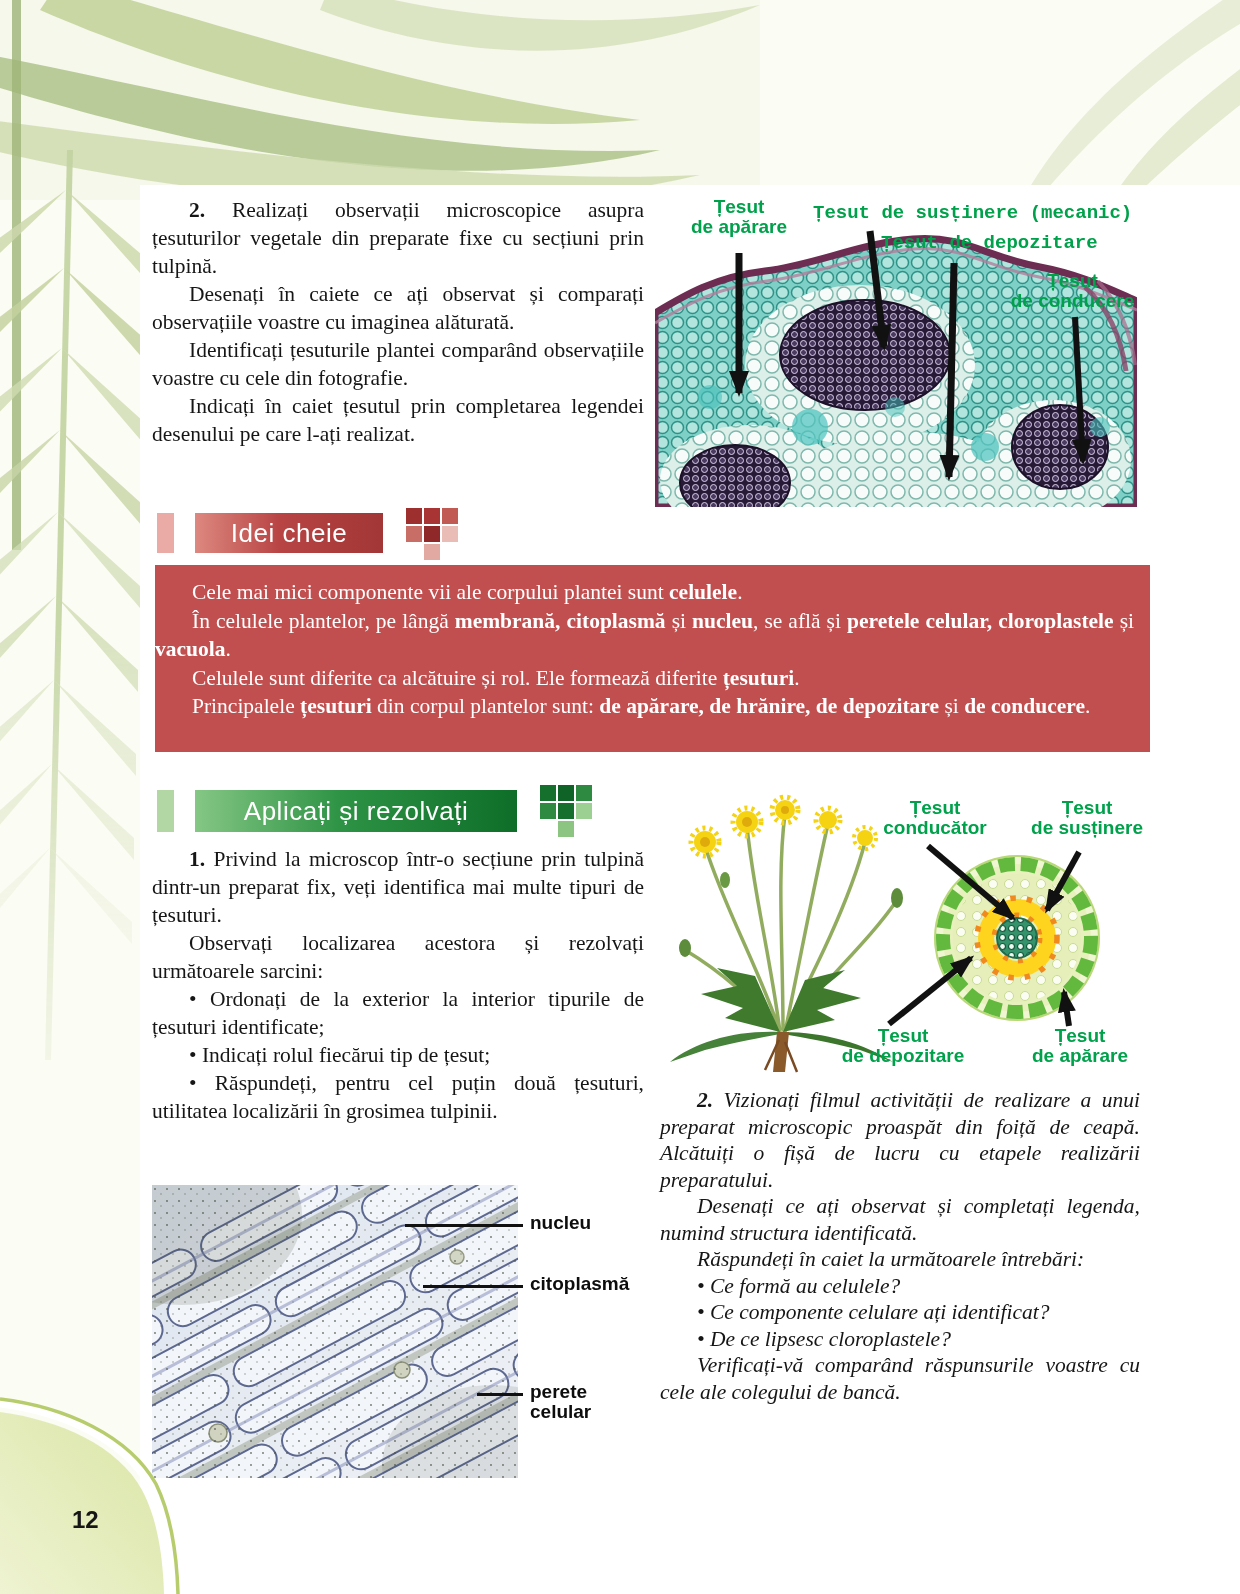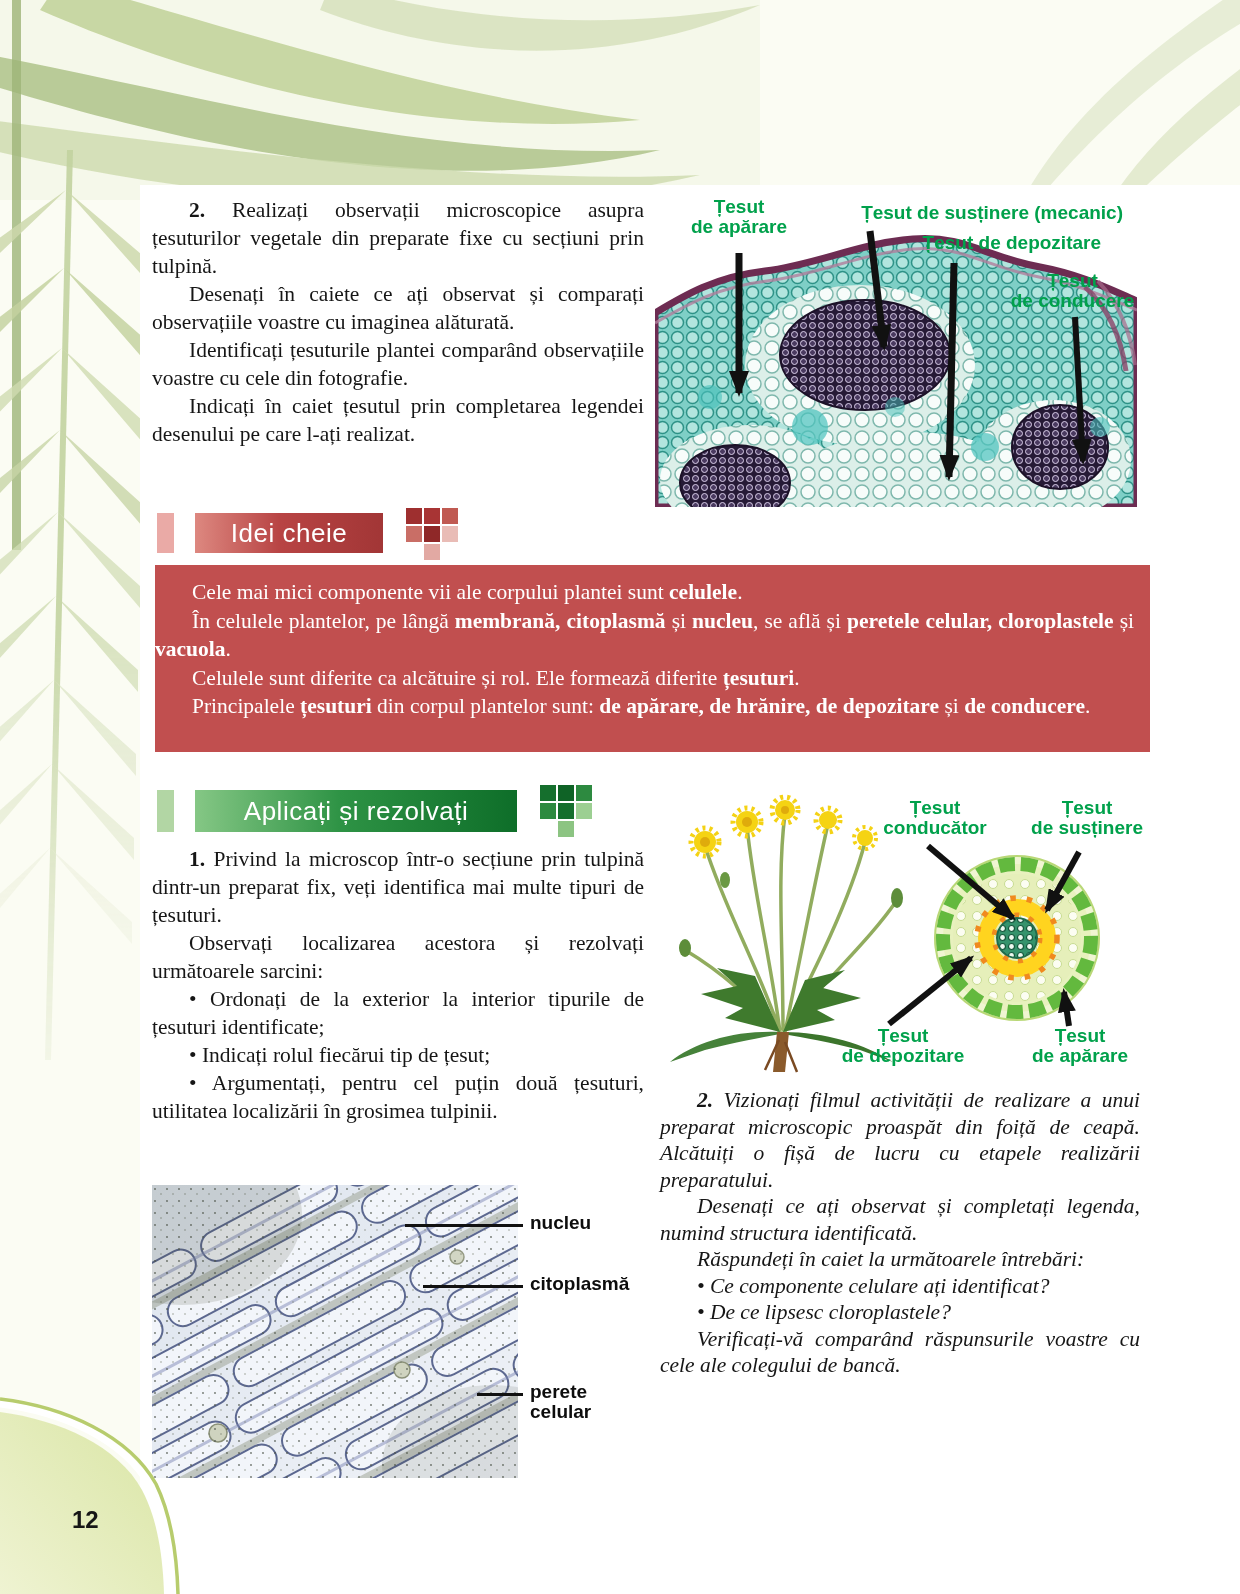--- a/index.html
+++ b/index.html
@@ -43,21 +43,21 @@
   
   .fig{position:absolute;}
   .fig-stem{left:655px;top:195px;width:482px;height:312px;}
   .fig-dandelion{left:665px;top:780px;width:472px;height:298px;}
   .fig-onion{left:152px;top:1185px;width:500px;height:293px;}
   .fig svg{position:absolute;left:0;top:0;}
   .tissue-label{
     position:absolute;color:#00a14b;font-family:"Liberation Sans",sans-serif;
     font-weight:bold;font-size:19px;line-height:20px;text-align:center;white-space:nowrap;
   }
-  .tissue-label.ta-l{text-align:right;}
+  .tissue-label.ta-l{text-align:left;font-family:Liberation Mono, monospace;}
   .onion-label{
     position:absolute;color:#0d0d0d;font-family:"Liberation Sans",sans-serif;
     font-weight:bold;font-size:19px;line-height:20px;white-space:nowrap;
   }
   .leader-line{position:absolute;height:3px;background:#111;}
 </style>
 </head>
 <body>
 
 <svg class="fern" width="1240" height="1140" viewBox="0 0 1240 1140">
@@ -192,21 +192,21 @@
       <i style="left:38px;top:13px;background:#9ccf92;"></i>
     <i style="left:20px;top:31px;background:#8cc482;"></i>
   </div>
 </div>
 
 <div class="col-text sec-aplicati-text">
   <p><b>1. </b><span>Privind la microscop într-o secțiune prin tulpină dintr-un preparat fix, veți identifica mai multe tipuri de țesuturi.</span></p>
   <p><span>Observați localizarea acestora și rezolvați următoarele sarcini:</span></p>
   <p><span>• Ordonați de la exterior la interior tipurile de țesuturi identificate;</span></p>
   <p><span>• Indicați rolul fiecărui tip de țesut;</span></p>
-  <p><span>• Argumentați, pentru cel puțin două țesuturi, utilitatea localizării în grosimea tulpinii.</span></p>
+  <p><span>• Răspundeți, pentru cel puțin două țesuturi, utilitatea localizării în grosimea tulpinii.</span></p>
 </div>
 
 <div class="fig fig-dandelion">
   <svg width="472" height="298" viewBox="0 0 472 298">
     <defs>
       <pattern id="patWdots" width="16" height="16" patternUnits="userSpaceOnUse">
         <rect width="16" height="16" fill="#e6efba"></rect>
         <circle cx="8" cy="8" r="4.5" fill="#fcfdf2" stroke="#c8dc92" stroke-width="1"></circle>
       </pattern>
       <pattern id="patTdots" width="9" height="9" patternUnits="userSpaceOnUse">
@@ -279,20 +279,21 @@
   <div class="tissue-label" style="left:342px;top:246px;width:146px;">
     <div>Țesut</div>
     <div>de apărare</div>
   </div>
 </div>
 
 <div class="col-text sec-film">
   <p><b>2. </b><span>Vizionați filmul activității de realizare a unui preparat microscopic proaspăt din foiță de ceapă. Alcătuiți o fișă de lucru cu etapele realizării preparatului.</span></p>
   <p><span>Desenați ce ați observat și completați legenda, numind structura identificată.</span></p>
   <p><span>Răspundeți în caiet la următoarele întrebări:</span></p>
+  <p><span>• Ce formă au celulele?</span></p>
   <p><span>• Ce componente celulare ați identificat?</span></p>
   <p><span>• De ce lipsesc cloroplastele?</span></p>
   <p><span>Verificați-vă comparând răspunsurile voastre cu cele ale colegului de bancă.</span></p>
 </div>
 
 <div class="fig fig-onion">
   <svg width="366" height="293" viewBox="0 0 366 293">
     <defs>
       <linearGradient id="onionBg" x1="0" y1="0" x2="1" y2="1">
         <stop offset="0" stop-color="#dde4ee"></stop>

